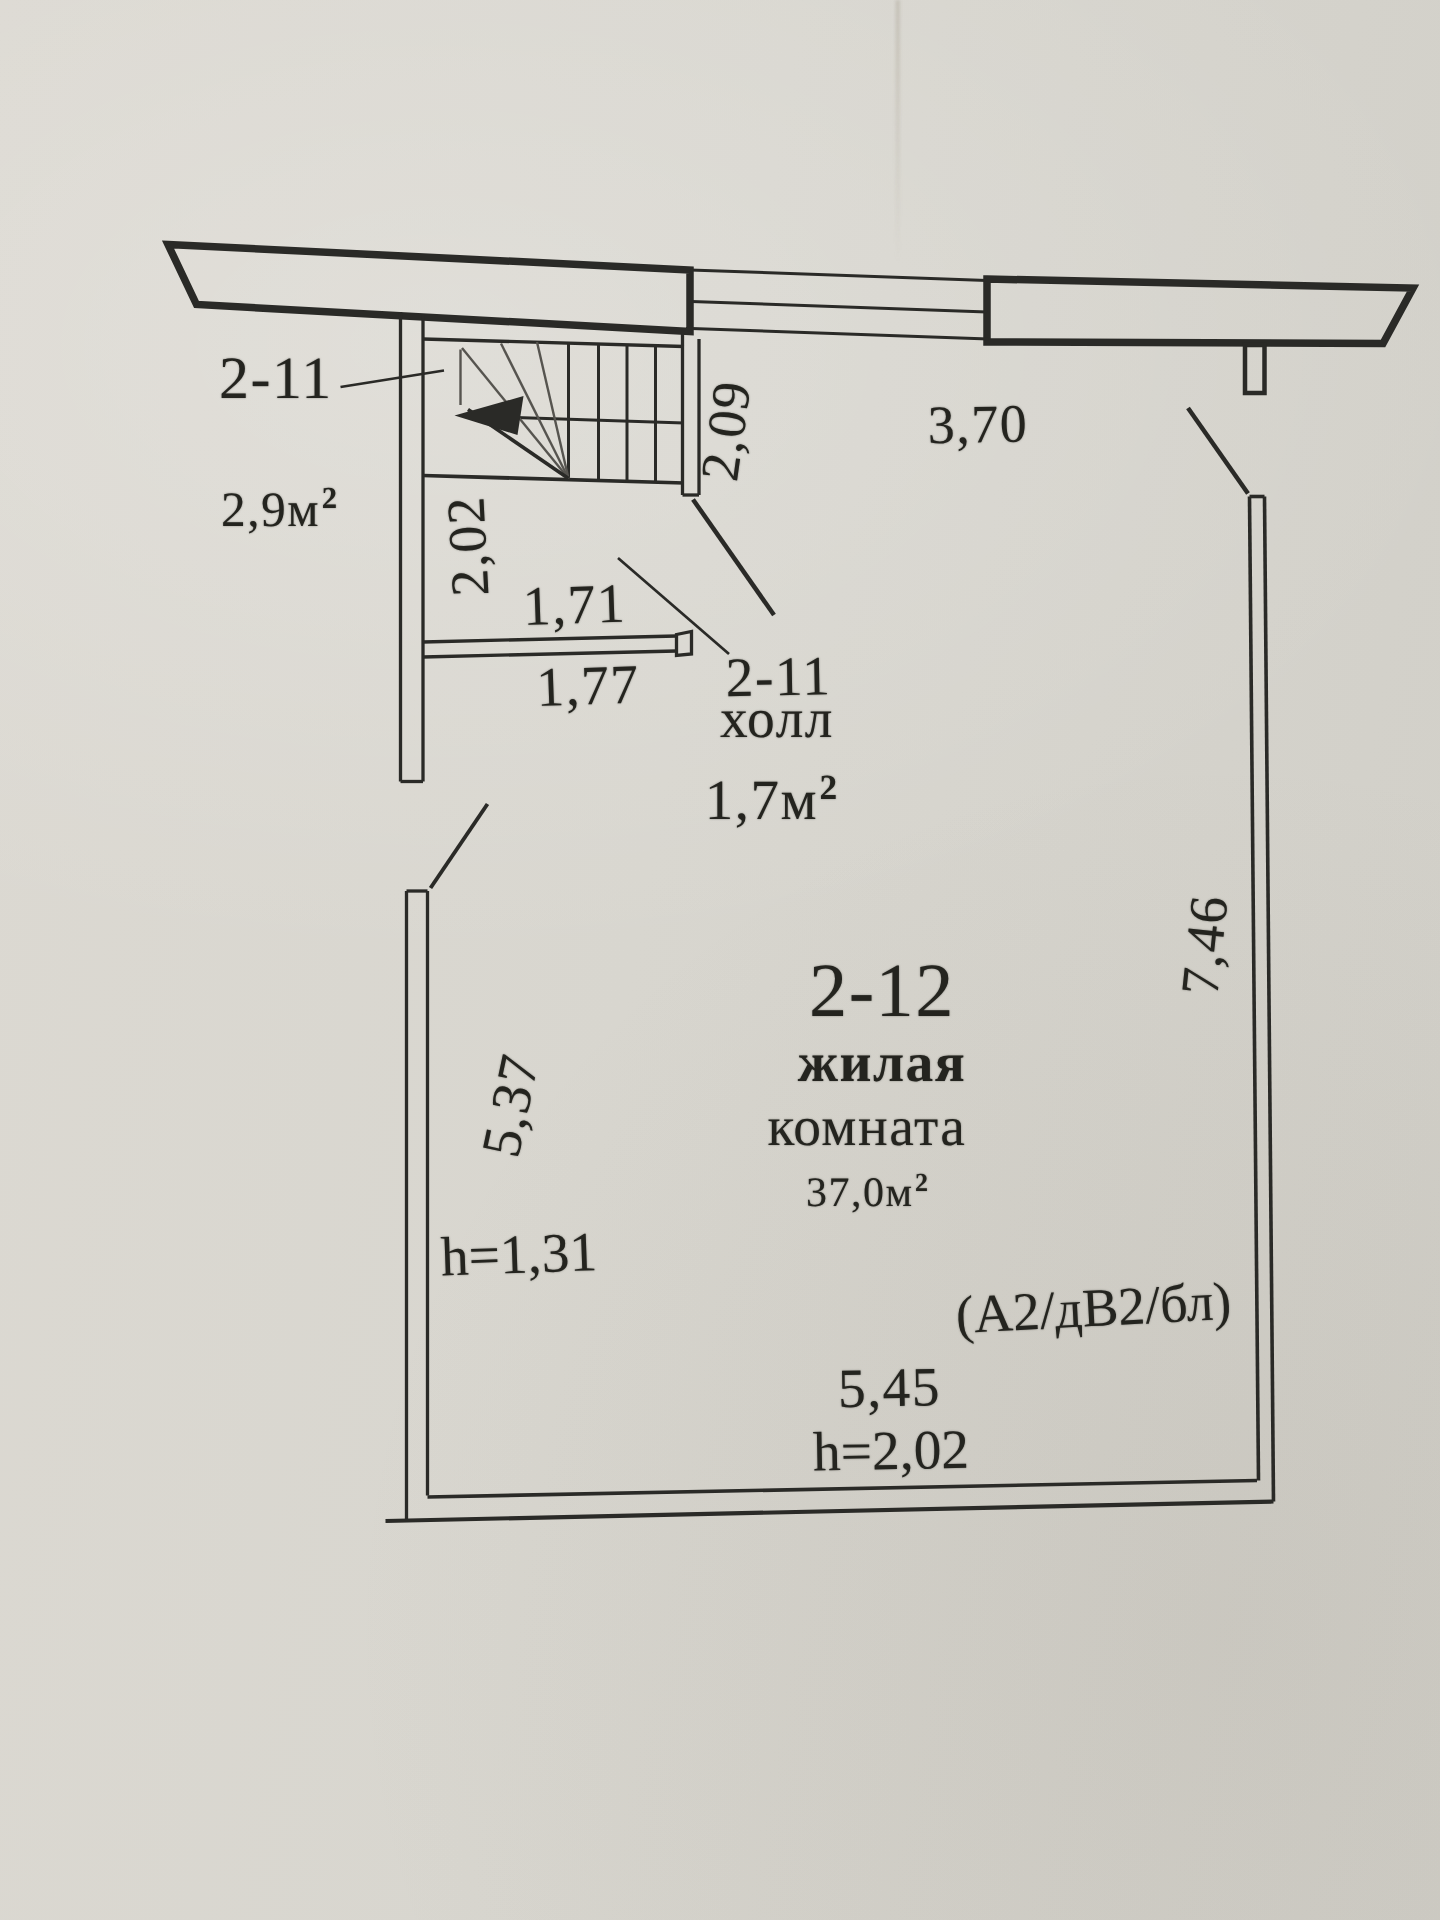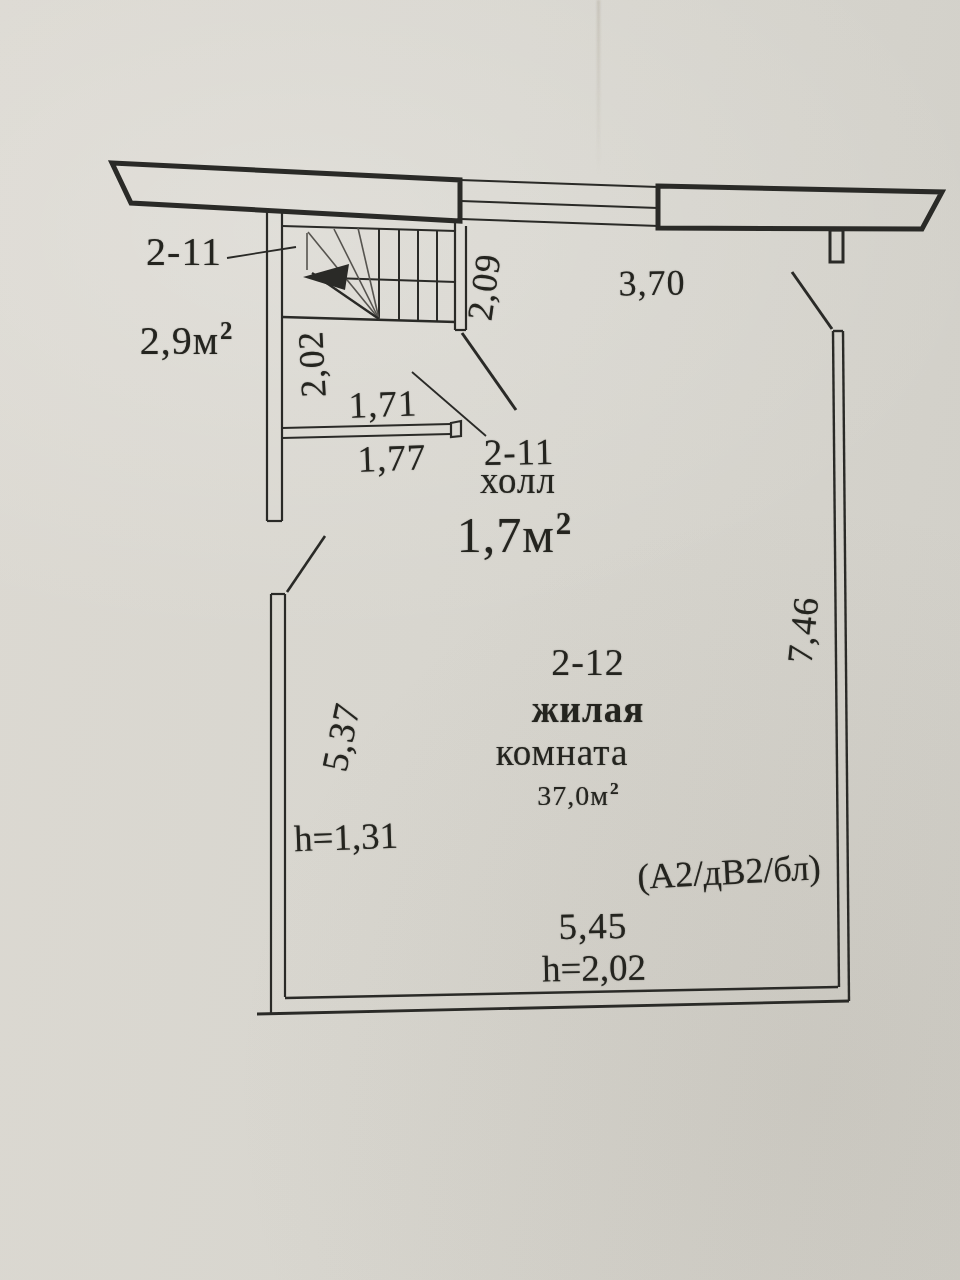--- a/index.html
+++ b/index.html
@@ -110,35 +110,35 @@
       <path d="M843,331 L849,1001"></path>
       <path d="M833,331 L843,331"></path>
     </g>
 
     <path stroke="#2a2a27" stroke-width="3" fill="none" d="M792,272 L832,329"></path>
   </svg>
 
   <div class="labels">
 
     <div class="lbl" style="left:184px;top:252px;font-size:40px;">2-11</div>
-    <div class="lbl" style="left:186px;top:340px;font-size:40px;"><span>2,9м</span><sup>2</sup></div>
+    <div class="lbl" style="left:186px;top:340px;font-size:33px;"><span>2,9м</span><sup>2</sup></div>
 
     <div class="lbl" style="left:484px;top:287px;font-size:36px;--r:-82deg;">2,09</div>
     <div class="lbl" style="left:652px;top:283px;font-size:36px;--r:-1deg;">3,70</div>
     <div class="lbl" style="left:312px;top:364px;font-size:36px;--r:-93deg;">2,02</div>
     <div class="lbl" style="left:383px;top:404px;font-size:37px;--r:-2deg;">1,71</div>
     <div class="lbl" style="left:392px;top:458px;font-size:37px;--r:-2deg;">1,77</div>
 
     <div class="lbl" style="left:519px;top:452px;font-size:37px;--r:-1deg;">2-11</div>
     <div class="lbl" style="left:518px;top:480px;font-size:37px;">холл</div>
-    <div class="lbl" style="left:514px;top:534px;font-size:50px;"><span>1,7м</span><sup>2</sup></div>
+    <div class="lbl" style="left:514px;top:534px;font-size:38px;"><span>1,7м</span><sup>2</sup></div>
 
-    <div class="lbl" style="left:588px;top:662px;font-size:38px;">2-12</div>
+    <div class="lbl" style="left:588px;top:662px;font-size:51px;">2-12</div>
     <div class="lbl" style="left:588px;top:709px;font-size:37px;font-weight:bold;">жилая</div>
-    <div class="lbl" style="left:562px;top:752px;font-size:37px;">комната</div>
+    <div class="lbl" style="left:578px;top:752px;font-size:37px;">комната</div>
     <div class="lbl" style="left:578px;top:795px;font-size:28px;"><span>37,0м</span><sup>2</sup></div>
 
     <div class="lbl" style="left:341px;top:737px;font-size:37px;--r:-78deg;">5,37</div>
     <div class="lbl" style="left:346px;top:837px;font-size:37px;--r:-2deg;letter-spacing:0;">h=1,31</div>
     <div class="lbl" style="left:803px;top:630px;font-size:36px;--r:-84deg;">7,46</div>
     <div class="lbl" style="left:729px;top:872px;font-size:36px;--r:-3deg;letter-spacing:0;">(А2/дВ2/бл)</div>
     <div class="lbl" style="left:593px;top:926px;font-size:37px;--r:-1deg;">5,45</div>
     <div class="lbl" style="left:594px;top:968px;font-size:37px;--r:-1deg;letter-spacing:0;">h=2,02</div>
   </div>
 </div>

